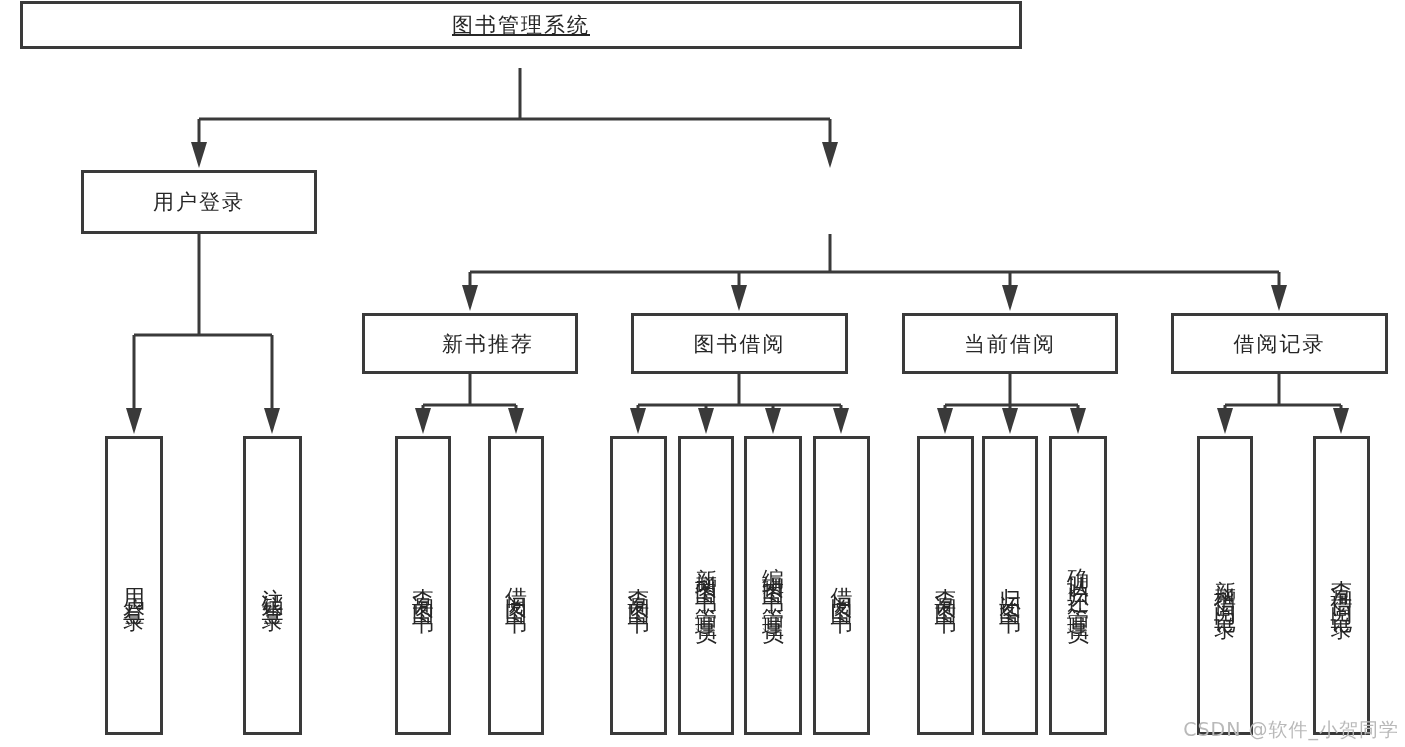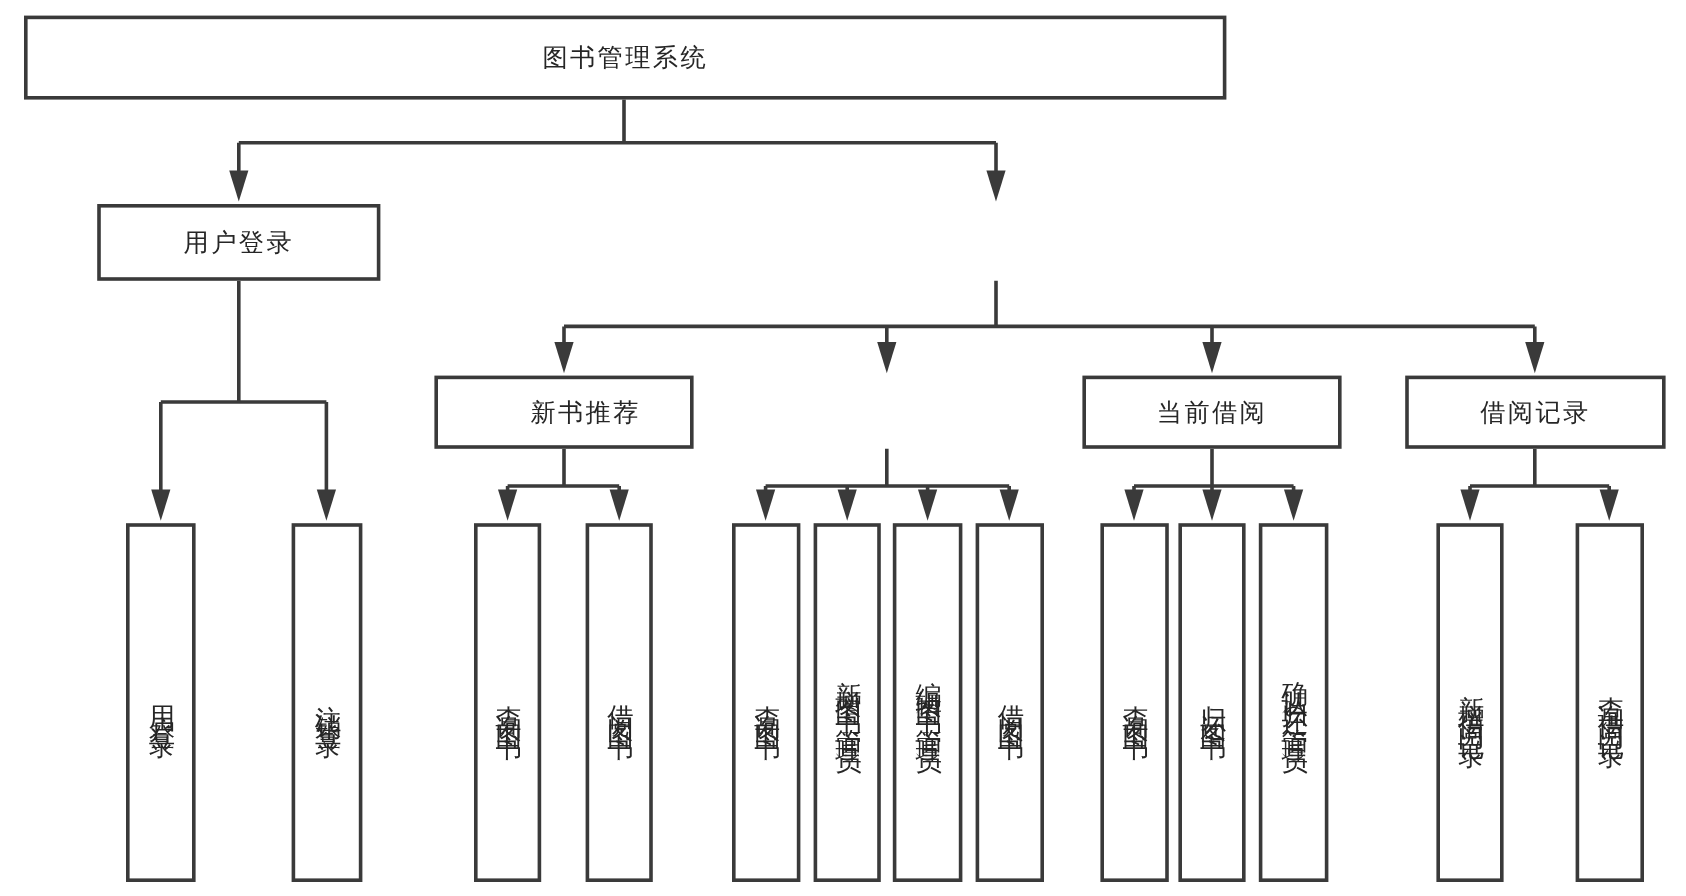--- a/index.html
+++ b/index.html
@@ -95,25 +95,26 @@
       <polygon points="765,408 781,408 773,434"></polygon>
       <polygon points="833,408 849,408 841,434"></polygon>
       <polygon points="937,408 953,408 945,434"></polygon>
       <polygon points="1002,408 1018,408 1010,434"></polygon>
       <polygon points="1070,408 1086,408 1078,434"></polygon>
       <polygon points="1217,408 1233,408 1225,434"></polygon>
       <polygon points="1333,408 1349,408 1341,434"></polygon>
     </g>
   </svg>
 
-  <div class="hbox" style="left:20px; top:13px; width:1002px; height:70px;">图书管理系统</div>
+  <div class="hbox" style="left:20px; top:1px; width:1002px; height:48px;text-decoration:underline;">图书管理系统</div>
 
   <div class="hbox" style="left:81px; top:170px; width:236px; height:64px;">用户登录</div>
 
   <div class="hbox" style="left:362px; top:313px; width:216px; height:61px;padding-left:36px;">新书推荐</div>
+  <div class="hbox" style="left:631px; top:313px; width:217px; height:61px;">图书借阅</div>
   <div class="hbox" style="left:902px; top:313px; width:216px; height:61px;">当前借阅</div>
   <div class="hbox" style="left:1171px; top:313px; width:217px; height:61px;">借阅记录</div>
 
   <div class="vbox" style="left:105px; top:436px; width:58px; height:299px;">用户登录</div>
   <div class="vbox" style="left:243px; top:436px; width:59px; height:299px;">注销登录</div>
 
   <div class="vbox" style="left:395px; top:436px; width:56px; height:299px;">查询图书</div>
   <div class="vbox" style="left:488px; top:436px; width:56px; height:299px;">借阅图书</div>
 
   <div class="vbox" style="left:610px; top:436px; width:57px; height:299px;">查询图书</div>
@@ -121,14 +122,15 @@
   <div class="vbox" style="left:744px; top:436px; width:58px; height:299px;">编辑图书（管理员）</div>
   <div class="vbox" style="left:813px; top:436px; width:57px; height:299px;">借阅图书</div>
 
   <div class="vbox" style="left:917px; top:436px; width:57px; height:299px;">查询图书</div>
   <div class="vbox" style="left:982px; top:436px; width:56px; height:299px;">归还图书</div>
   <div class="vbox" style="left:1049px; top:436px; width:58px; height:299px;">确认归还（管理员）</div>
 
   <div class="vbox" style="left:1197px; top:436px; width:56px; height:299px;">新增借阅记录</div>
   <div class="vbox" style="left:1313px; top:436px; width:57px; height:299px;">查询借阅记录</div>
 
+  <div class="watermark">CSDN @软件_小贺同学</div>
 
 </div>
 
 </body></html>

